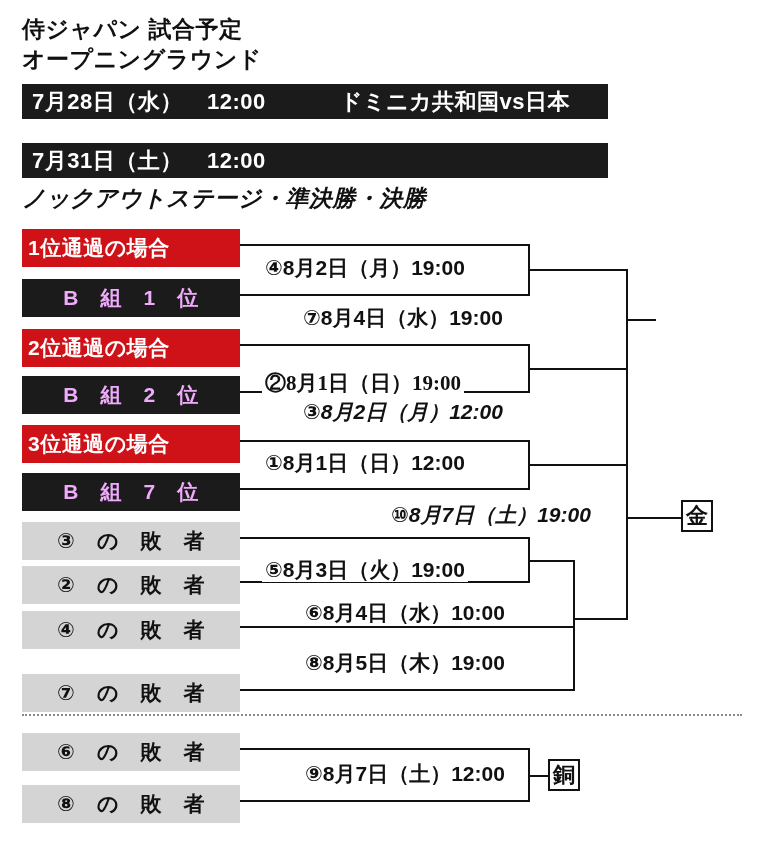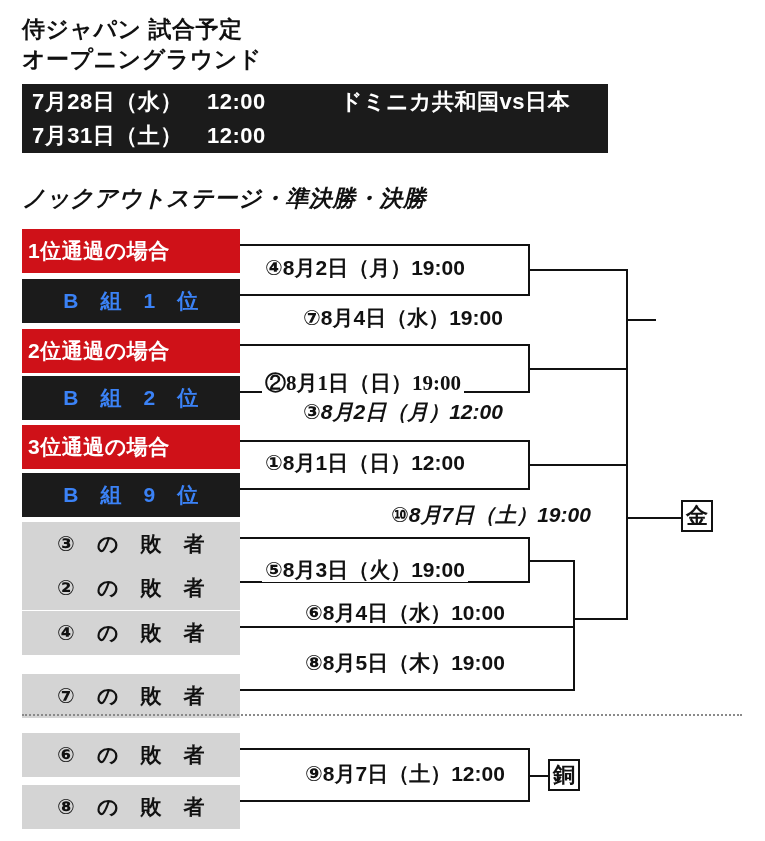--- a/index.html
+++ b/index.html
@@ -60,38 +60,38 @@
     font-weight: bold;
     letter-spacing: 0.5px;
     font-style: italic;
   }
 
   
   .seed {
     position: absolute;
     left: 22px;
     width: 218px;
-    height: 44px;
+    height: 38px;
     display: flex;
     align-items: center;
     box-sizing: border-box;
     font-size: 21px;
     font-weight: bold;
     letter-spacing: 0.5px;
     justify-content: center;
   }
   .seed.red {
     background: #cf1118;
     color: #ffffff;
     justify-content: flex-start;
     padding-left: 6px;
   }
   .seed.black {
     background: #1b1b1b;
-    color: #3b82f6;
+    color: #f0abfc;
   }
   .seed.gray {
     background: #d4d4d4;
     color: #111111;
   }
 
   
   .match-label {
     position: absolute;
     font-size: 21px;
@@ -143,33 +143,33 @@
 <div id="header">
   <div class="title-line">侍ジャパン 試合予定</div>
   <div class="title-line">オープニングラウンド</div>
 </div>
 
 <div class="openrow" style="top:84px;">
   <span class="date">7月28日（水）</span>
   <span class="time">12:00</span>
   <span class="match">ドミニカ共和国vs日本</span>
 </div>
-<div class="openrow" style="top:118px;align-items:center;">
+<div class="openrow" style="top:143px;align-items:center;">
   <span class="date">7月31日（土）</span>
   <span class="time">12:00</span>
 </div>
 
 <div id="ko-label">ノックアウトステージ・準決勝・決勝</div>
 
 <div class="seed red" style="top:229px;">1位通過の場合</div>
 <div class="seed black" style="top:279px;">B　組　1　位</div>
 <div class="seed red" style="top:329px;">2位通過の場合</div>
 <div class="seed black" style="top:376px;">B　組　2　位</div>
 <div class="seed red" style="top:425px;">3位通過の場合</div>
-<div class="seed black" style="top:473px;">B　組　9　位</div>
+<div class="seed black" style="top:473px;">B　組　7　位</div>
 <div class="seed gray" style="top:522px;">③　の　敗　者</div>
 <div class="seed gray" style="top:566px;">②　の　敗　者</div>
 <div class="seed gray" style="top:611px;">④　の　敗　者</div>
 <div class="seed gray" style="top:674px;">⑦　の　敗　者</div>
 <div class="seed gray" style="top:733px;">⑥　の　敗　者</div>
 <div class="seed gray" style="top:785px;">⑧　の　敗　者</div>
 
 <div class="ln h" style="left:240px; top:244px; width:290px;"></div>
 <div class="ln h" style="left:240px; top:294px; width:290px;"></div>
 <div class="ln v" style="left:528px; top:244px; height:52px;"></div>

